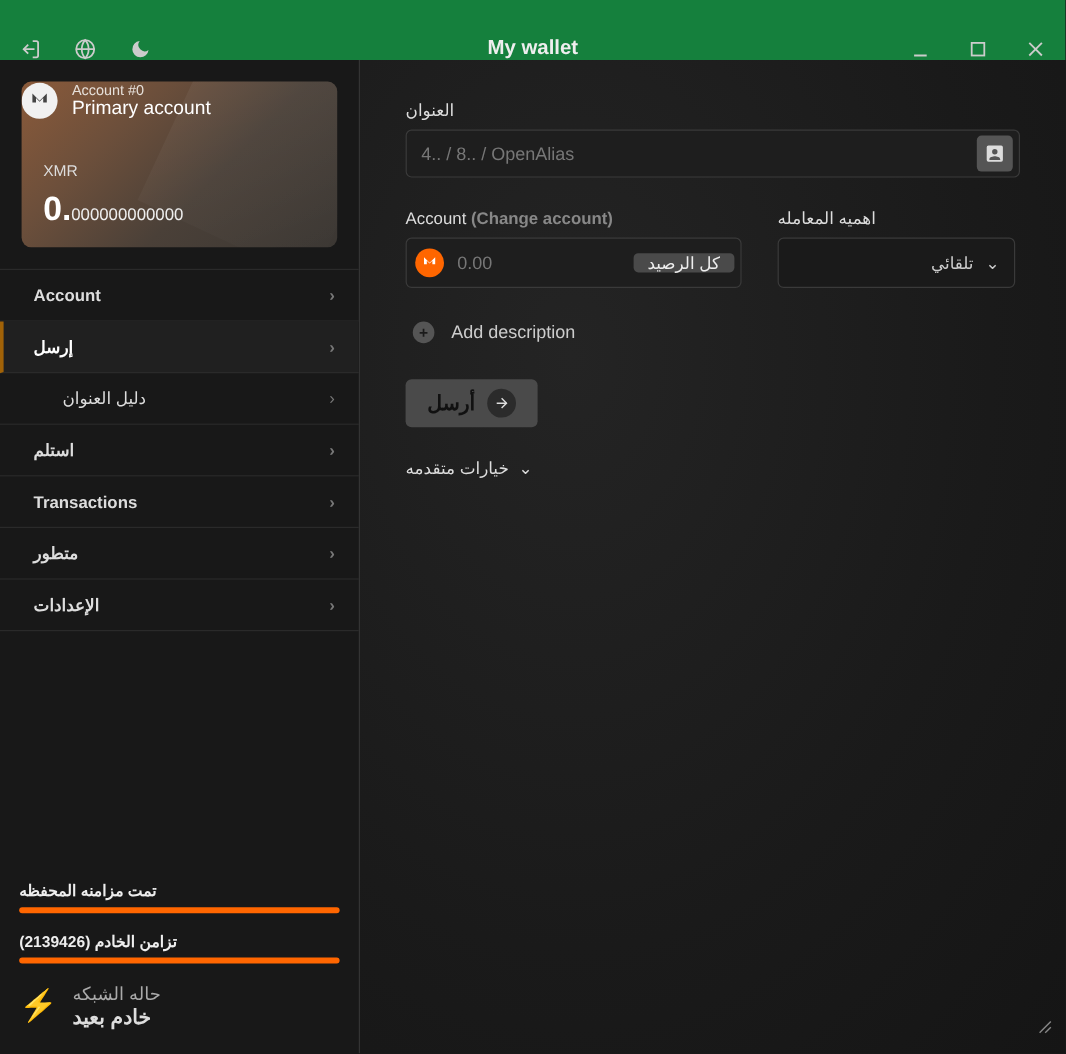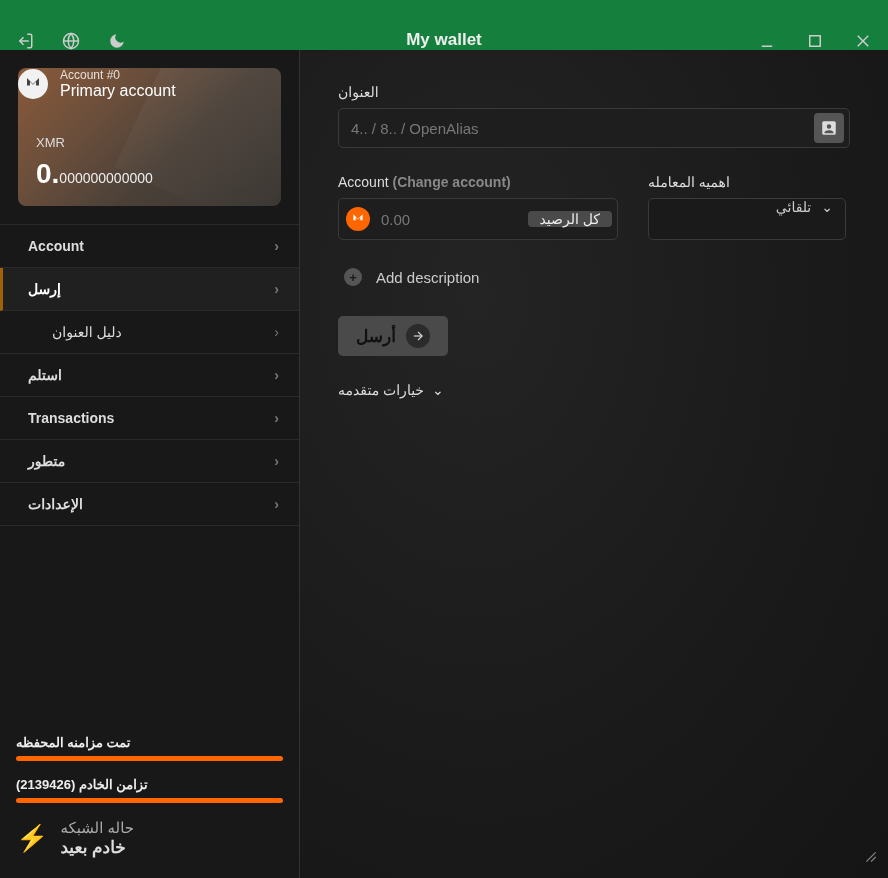--- a/index.html
+++ b/index.html
@@ -155,21 +155,21 @@
   .all-btn {
     position: absolute; right: 6px; top: 50%; transform: translateY(-50%);
     height: 16px; padding: 0 12px;
     background: #4a4a4a; border: none; border-radius: 4px;
     color: #eee; font-size: 14px; font-weight:400; cursor: pointer;
   }
   .prio-select {
     height: 42px; width:100%;
     border: 1px solid #3a3a3a; border-radius:5px;
     background:#1a1a1a;
-    display:flex; justify-content:flex-end;
+    display:flex; align-items:center; justify-content:flex-end;
     padding: 0 12px; gap:10px;
     color:#ccc; font-size:14px; cursor:pointer;
   }
 
   .add-desc {
     display:flex; align-items:center; gap:14px;
     color:#ccc; font-size:15px;
     margin: 20px 0 30px 6px; cursor:pointer;
   }
   .plus-circ {

